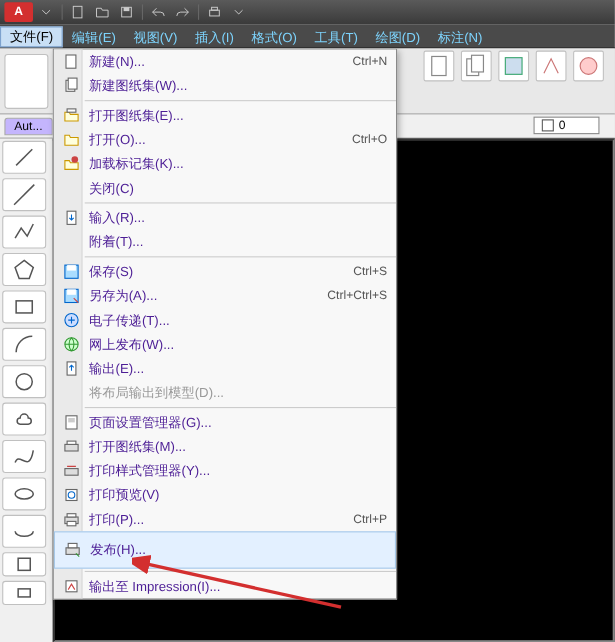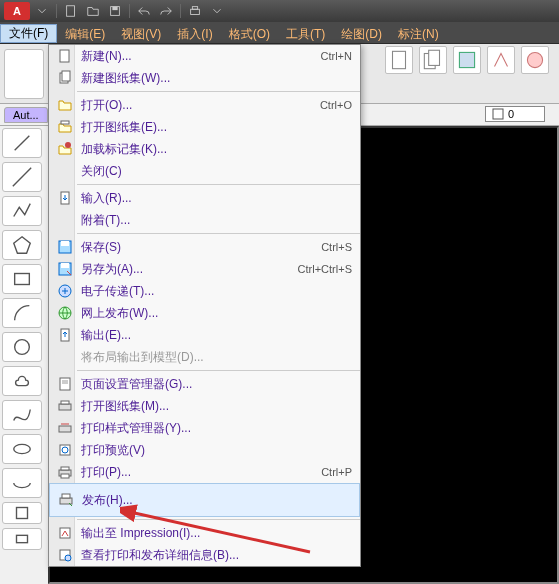--- a/index.html
+++ b/index.html
@@ -5,21 +5,21 @@
     * { margin: 0; padding: 0; box-sizing: border-box; }
     body { font-family: "Microsoft YaHei", sans-serif; font-size: 12px; background: #f0f0f0; width: 559px; height: 584px; overflow: hidden; position: relative; }
     
     .titlebar { height: 22px; background: linear-gradient(#5a5a5a, #3a3a3a); display: flex; align-items: center; padding: 0 4px; gap: 2px; }
     .app-logo { width: 26px; height: 18px; background: #d32f2f; border-radius: 2px; display: flex; align-items: center; justify-content: center; color: white; font-weight: bold; font-size: 11px; }
     .qat-btn { width: 20px; height: 18px; display: flex; align-items: center; justify-content: center; color: #e0e0e0; cursor: pointer; }
     .qat-btn svg { width: 14px; height: 14px; }
     .qat-sep { width: 1px; height: 14px; background: #666; margin: 0 2px; }
     
     .menubar { height: 22px; background: #4a4a4a; display: flex; align-items: flex-end; border-bottom: 1px solid #2a2a2a; }
-    .menu-item { padding: 0 8px; display: flex; align-items: center; color: #fdba74; cursor: pointer; }
+    .menu-item { padding: 0 8px; display: flex; align-items: center; color: #7dd3fc; cursor: pointer; }
     .menu-item.active { background: #c8dff5; color: #000; border: 1px solid #7da2ce; }
     
     .toolbar-area { height: 60px; background: #e8e8e8; border-bottom: 1px solid #aaa; display: flex; align-items: center; padding: 4px; gap: 4px; position: relative; }
     .big-btn { width: 40px; height: 50px; border: 1px solid #c0c0c0; background: #fff; border-radius: 3px; }
     .tool-icon { width: 28px; height: 28px; border: 1px solid #c0c0c0; background: #fff; border-radius: 2px; display: flex; align-items: center; justify-content: center; }
     .toolbar-right { position: absolute; right: 10px; top: 2px; display: flex; gap: 6px; }
     
     .tabstrip { height: 22px; background: #f0f0f0; display: flex; align-items: center; padding: 2px 4px; border-bottom: 1px solid #aaa; }
     .tab { background: #c4b5fd; border: 1px solid #aaa; padding: 1px 8px; font-size: 11px; border-radius: 3px 3px 0 0; }
     .layer-pill { position: absolute; right: 14px; top: 106px; background: #fff; border: 1px solid #888; padding: 1px 30px 1px 6px; font-size: 11px; display: flex; align-items: center; gap: 4px; }
@@ -241,34 +241,34 @@
             <rect x="3" y="3" width="8" height="10" stroke="#666" fill="#fff"></rect>
             <rect x="5" y="1" width="8" height="10" stroke="#666" fill="#fff"></rect>
           </svg>
         </span>
         <span class="dd-label">新建图纸集(W)...</span>
       </div>
       <div class="dd-sep"></div>
       <div class="dd-item">
         <span class="dd-icon-col">
           <svg viewBox="0 0 16 16">
+            <path d="M2 5h4l1 2h7v6H2z" stroke="#c90" fill="#ffd"></path>
+            <rect x="4" y="2" width="8" height="3" stroke="#666" fill="#fff"></rect>
+          </svg>
+        </span>
+        <span class="dd-label">打开图纸集(E)...</span>
+      </div>
+      <div class="dd-item">
+        <span class="dd-icon-col">
+          <svg viewBox="0 0 16 16">
             <path d="M2 4h4l1 2h7v7H2z" stroke="#c90" fill="#ffd"></path>
           </svg>
         </span>
         <span class="dd-label">打开(O)...</span>
         <span class="dd-shortcut">Ctrl+O</span>
-      </div>
-      <div class="dd-item">
-        <span class="dd-icon-col">
-          <svg viewBox="0 0 16 16">
-            <path d="M2 5h4l1 2h7v6H2z" stroke="#c90" fill="#ffd"></path>
-            <rect x="4" y="2" width="8" height="3" stroke="#666" fill="#fff"></rect>
-          </svg>
-        </span>
-        <span class="dd-label">打开图纸集(E)...</span>
       </div>
       <div class="dd-item">
         <span class="dd-icon-col">
           <svg viewBox="0 0 16 16">
             <path d="M2 5h4l1 2h7v6H2z" stroke="#c90" fill="#ffd"></path>
             <circle cx="11" cy="4" r="3" fill="#c44"></circle>
           </svg>
         </span>
         <span class="dd-label">加载标记集(K)...</span>
       </div>
@@ -403,29 +403,20 @@
       </div>
       <div class="dd-sep"></div>
       <div class="dd-item">
         <span class="dd-icon-col">
           <svg viewBox="0 0 16 16">
             <rect x="3" y="3" width="10" height="10" stroke="#666" fill="#fff"></rect>
             <path d="M5 11l3-5 3 5" stroke="#c44" fill="none"></path>
           </svg>
         </span>
         <span class="dd-label">输出至 Impression(I)...</span>
-      </div>
-      <div class="dd-item">
-        <span class="dd-icon-col">
-          <svg viewBox="0 0 16 16">
-            <rect x="3" y="3" width="10" height="10" stroke="#666" fill="#fff"></rect>
-            <circle cx="11" cy="11" r="3" stroke="#06c" fill="#cdf"></circle>
-          </svg>
-        </span>
-        <span class="dd-label">查看打印和发布详细信息(B)...</span>
       </div>
     </div>
 </div>
 
 <div class="watermark">GX7网</div>
 <div class="watermark-sub">system.com</div>
 
 <svg class="arrow-overlay" style="left:120px;top:502px" width="200" height="60">
   <defs>
       <marker id="ah" markerWidth="10" markerHeight="10" refX="2" refY="3" orient="auto">

